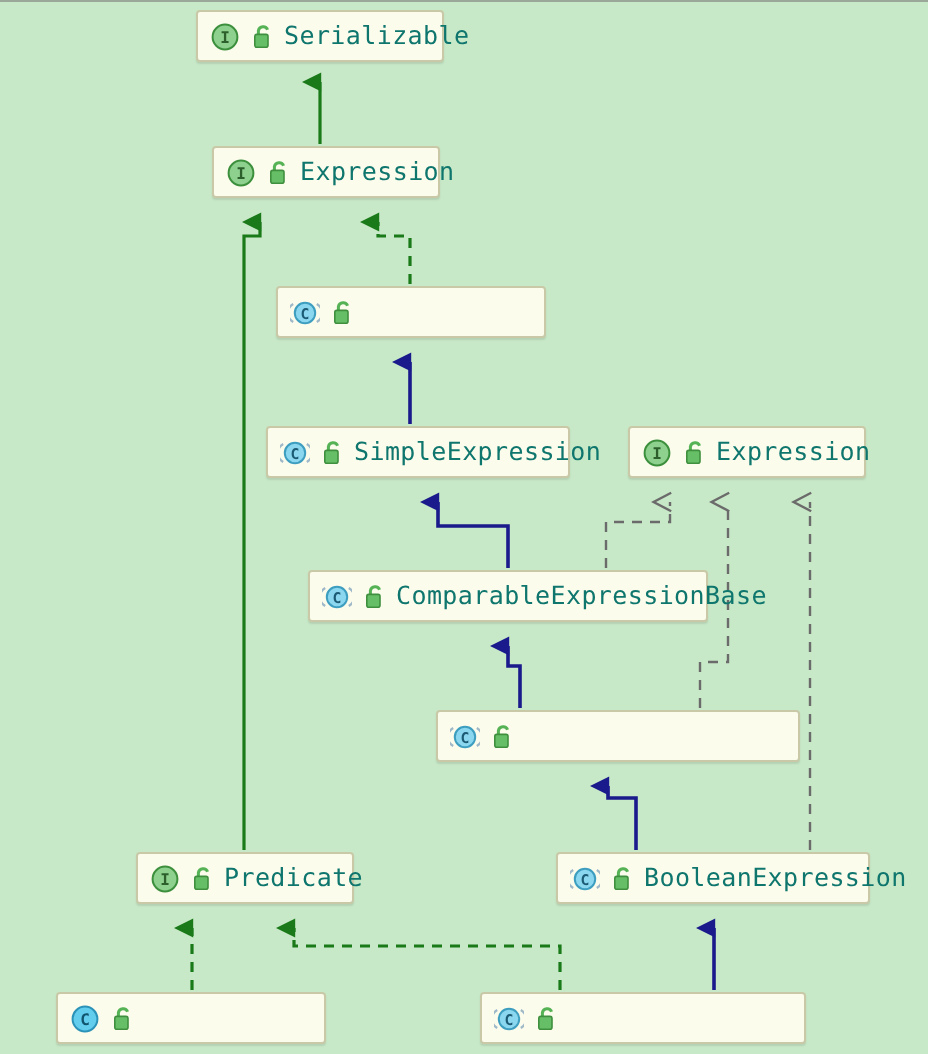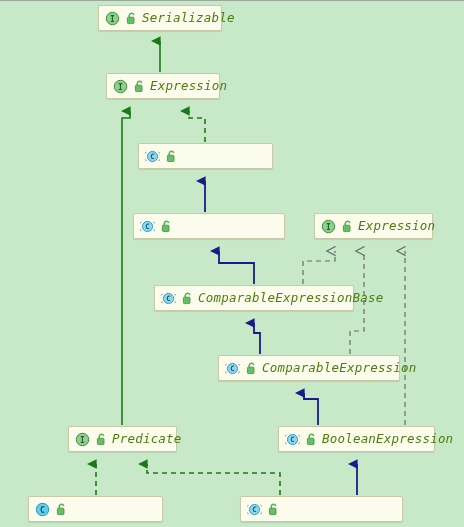--- a/index.html
+++ b/index.html
@@ -24,24 +24,23 @@
     display:flex;
     align-items:center;
     gap:5px;
     padding:0 9px 0 6px;
     box-sizing:border-box;
     white-space:nowrap;
     box-shadow:0 1px 1px rgba(0,0,0,.10);
   }
   .node .label{
     font-size:12.5px;
-    color:#4d7c0f;
+    color:#0f766e;
     letter-spacing:.2px;
     line-height:1;
-    font-style:italic;
   }
 
   
   .ic{width:15px;height:15px;flex:0 0 15px;position:relative;display:block;}
   .ic svg{display:block;width:15px;height:15px;}
 
   .lockic{width:12px;height:15px;flex:0 0 12px;display:block;}
   .lockic svg{display:block;width:12px;height:15px;}
 </style>
 </head>
@@ -146,20 +145,21 @@
           <circle cx="7.5" cy="7.5" r="5.1" fill="#8ad7ef" stroke="#3e9ec0" stroke-width="1"></circle>
           <text x="7.5" y="10.4" font-family="DejaVu Sans Mono, monospace" font-size="7.4" font-weight="bold" fill="#1d5b75" text-anchor="middle">C</text>
         </svg>
     </span>
     <span class="lockic">
       <svg viewBox="0 0 12 15">
           <path d="M4.2 6.2 V4.3 a2.4 2.4 0 0 1 4.6 -0.4" fill="none" stroke="#55b255" stroke-width="1.5"></path>
           <rect x="2.4" y="6.2" width="6.6" height="6.4" rx="1" fill="#66bf66" stroke="#3f8f3f" stroke-width=".8"></rect>
         </svg>
     </span>
+    <span class="label">SimpleExpression</span>
   </div>
 
   <div class="node" style="left:314px;top:212px;width:119px;">
     <span class="ic">
       <svg viewBox="0 0 15 15">
           <circle cx="7.5" cy="7.5" r="6.2" fill="#8ed08e" stroke="#3c8f3c" stroke-width="1"></circle>
           <text x="7.5" y="10.6" font-family="DejaVu Sans Mono, monospace" font-size="8" font-weight="bold" fill="#2c5f2c" text-anchor="middle">I</text>
         </svg>
     </span>
     <span class="lockic">
@@ -197,21 +197,20 @@
           <circle cx="7.5" cy="7.5" r="5.1" fill="#8ad7ef" stroke="#3e9ec0" stroke-width="1"></circle>
           <text x="7.5" y="10.4" font-family="DejaVu Sans Mono, monospace" font-size="7.4" font-weight="bold" fill="#1d5b75" text-anchor="middle">C</text>
         </svg>
     </span>
     <span class="lockic">
       <svg viewBox="0 0 12 15">
           <path d="M4.2 6.2 V4.3 a2.4 2.4 0 0 1 4.6 -0.4" fill="none" stroke="#55b255" stroke-width="1.5"></path>
           <rect x="2.4" y="6.2" width="6.6" height="6.4" rx="1" fill="#66bf66" stroke="#3f8f3f" stroke-width=".8"></rect>
         </svg>
     </span>
-    <span class="label">ComparableExpression</span>
   </div>
 
   <div class="node" style="left:68px;top:425px;width:109px;">
     <span class="ic">
       <svg viewBox="0 0 15 15">
           <circle cx="7.5" cy="7.5" r="6.2" fill="#8ed08e" stroke="#3c8f3c" stroke-width="1"></circle>
           <text x="7.5" y="10.6" font-family="DejaVu Sans Mono, monospace" font-size="8" font-weight="bold" fill="#2c5f2c" text-anchor="middle">I</text>
         </svg>
     </span>
     <span class="lockic">

